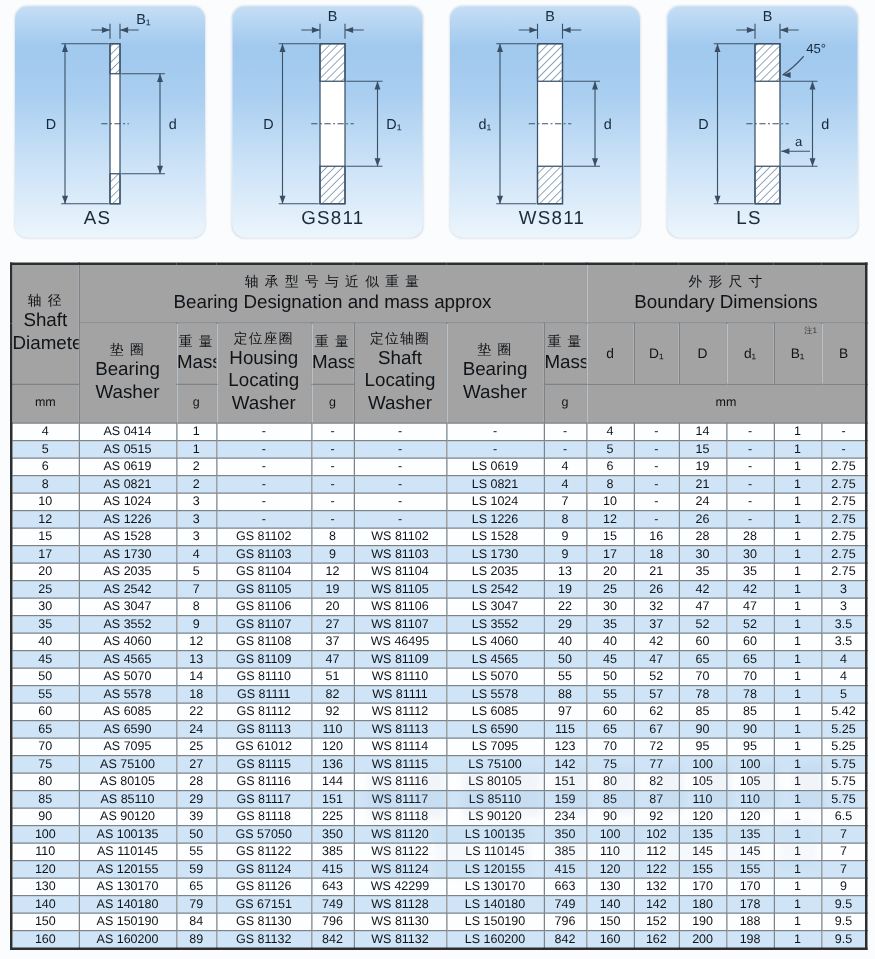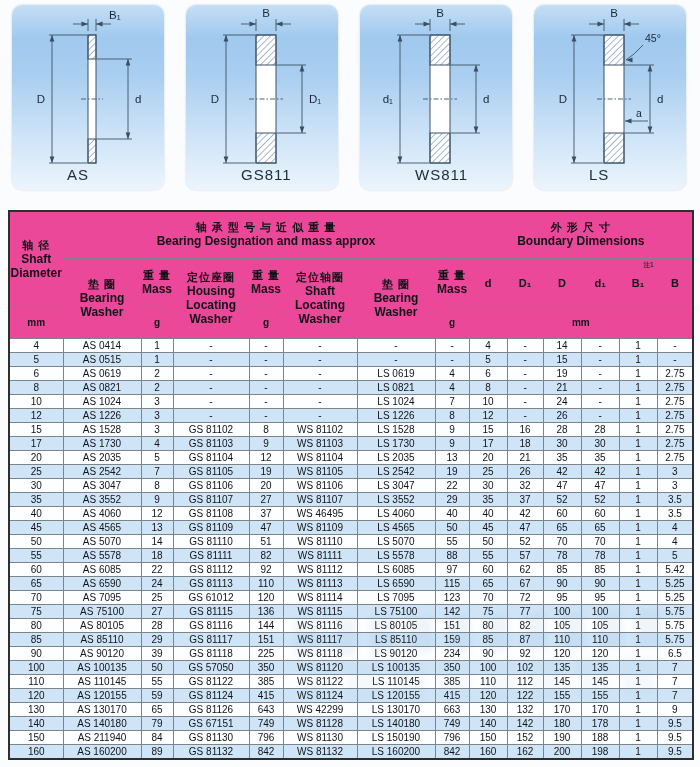--- a/index.html
+++ b/index.html
@@ -25,26 +25,26 @@
   }
   table.btable{
     position:absolute;left:8px;top:210px;width:684px;
     border-collapse:collapse;table-layout:fixed;
     border:2px solid #2e2e2e;font-size:10px;color:#101418;
   }
   .btable th,.btable td{
     border:1px solid #7c8389;padding:0;text-align:center;vertical-align:middle;
     line-height:1.18;overflow:hidden;white-space:normal;
   }
-  .btable thead th{background:#ec4899;font-weight:bold;}
+  .btable thead th{background:#a3a3a3;font-weight:normal;}
   .rowA th{height:46px;}
   .rowB th{height:48px;}
   .rowC th{height:30px;}
   .cn{font-size:11px;letter-spacing:1px;}
-  .en{font-size:12px;}
+  .en{font-size:15px;}
   .dimL{font-size:11px;position:relative;}
   .note{
     position:absolute;top:2px;right:3px;font-size:6.5px;color:#333;
     letter-spacing:0;
   }
   .btable tbody td{height:13px;font-size:10px;background:#fdfeff;}
   .btable tbody tr:nth-child(even) td{background:#cfe4f6;}
   .watermark{
     position:absolute;left:295px;top:606px;width:370px;height:96px;
     background:
@@ -724,21 +724,21 @@
         <td>749</td>
         <td>140</td>
         <td>142</td>
         <td>180</td>
         <td>178</td>
         <td>1</td>
         <td>9.5</td>
       </tr>
       <tr>
         <td>150</td>
-        <td>AS 211940</td>
+        <td>AS 150190</td>
         <td>84</td>
         <td>GS 81130</td>
         <td>796</td>
         <td>WS 81130</td>
         <td>LS 150190</td>
         <td>796</td>
         <td>150</td>
         <td>152</td>
         <td>190</td>
         <td>188</td>

